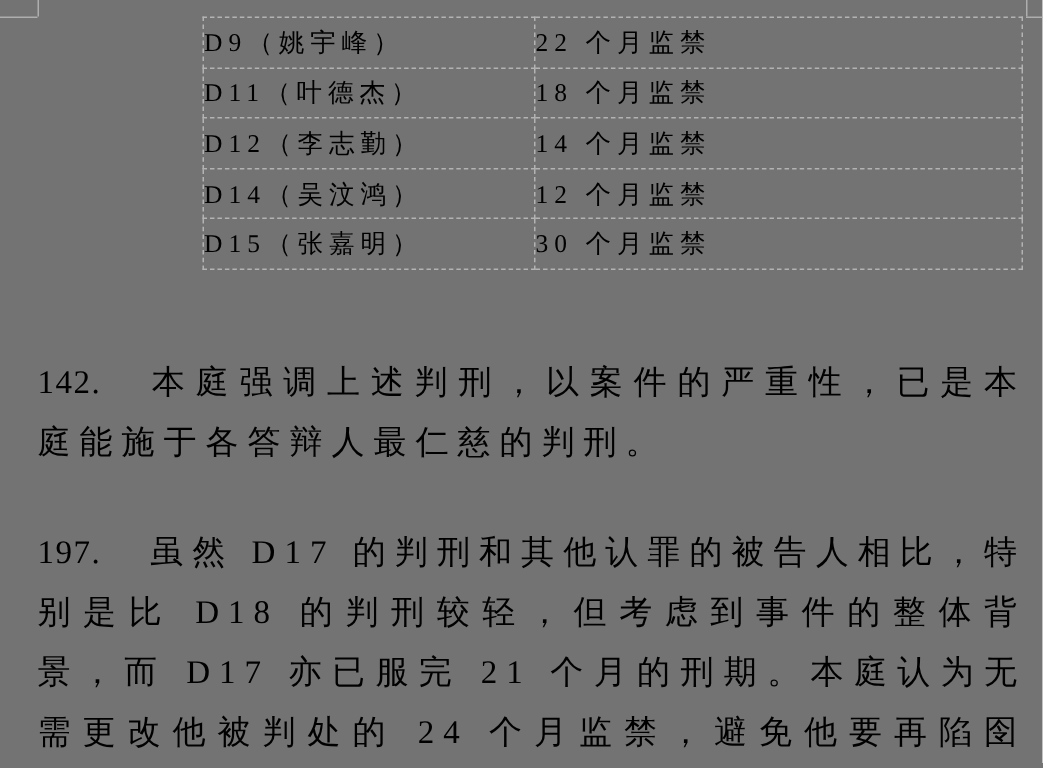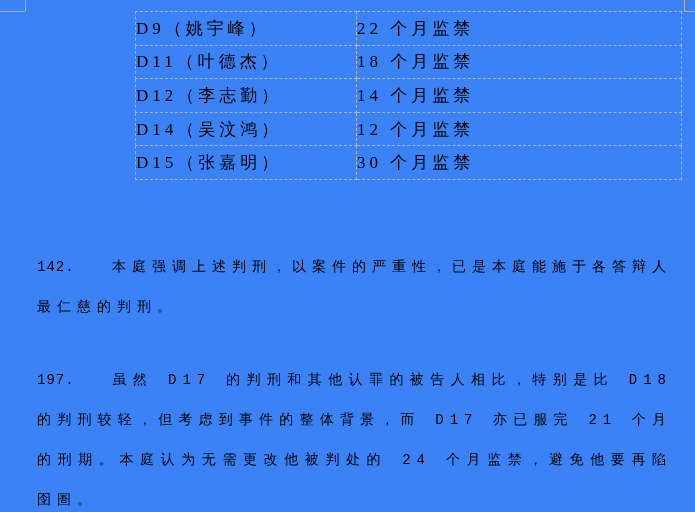--- a/index.html
+++ b/index.html
@@ -9,21 +9,21 @@
   }
   body {
     width: 695px; height: 512px;
     overflow: hidden;
     font-family: "Liberation Serif", "DejaVu Serif", serif;
     color: #000000;
   }
   .page {
     position: relative;
     width: 695px; height: 512px;
-    background: #3b82f6;
+    background: #737373;
   }
 
   
   .mark { position: absolute; background: #aeaeae; }
   .mark-tl-h { left: 0;     top: 11px; width: 25px; height: 1px; }
   .mark-tl-v { left: 25px;  top: 0;    width: 1px;  height: 11px; }
   .mark-tr-h { left: 684px; top: 11px; width: 11px; height: 1px; }
   .mark-tr-v { left: 684px; top: 0;    width: 1px;  height: 11px; }
 
   
@@ -47,26 +47,25 @@
   td.cell-defendant { padding-left: 8px; text-align: left; }
   td.cell-sentence  { text-align: left; }
 
   
   .paragraphs {
     position: absolute;
     left: 25px; top: 235px;
     width: 659px;
   }
   .para {
-    margin: 12px;
-    font-size: 14px;
+    margin: 0;
+    font-size: 22px;
     line-height: 40px;
     letter-spacing: 6px;
     text-align: justify;
-    font-family: Liberation Mono, monospace;
   }
   .para + .para { margin-top: 33px; }
   .para-number {
     display: inline-block;
     width: 75px;
     letter-spacing: 1px;
   }
 </style>
 </head>
 <body>

